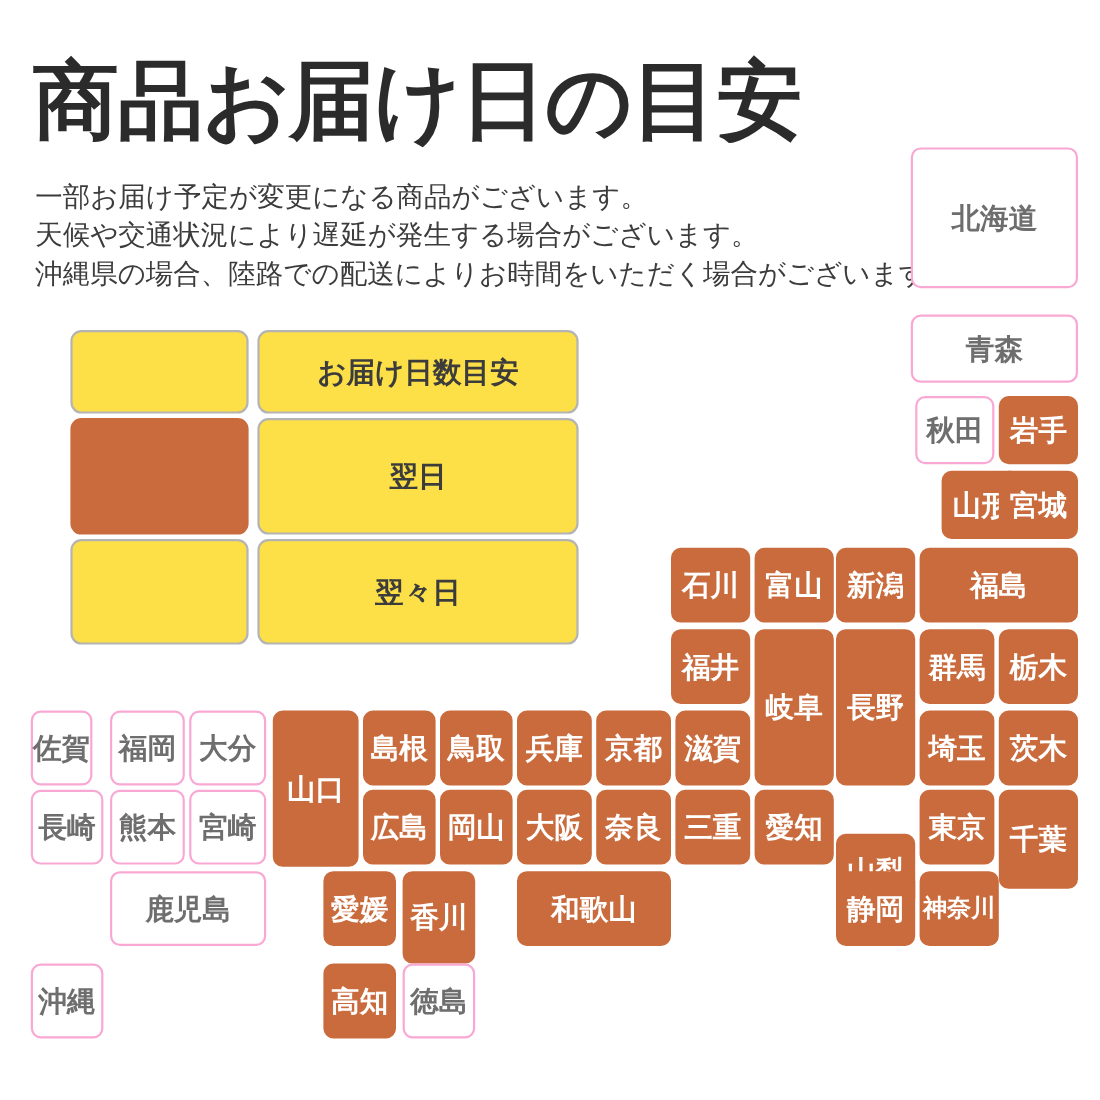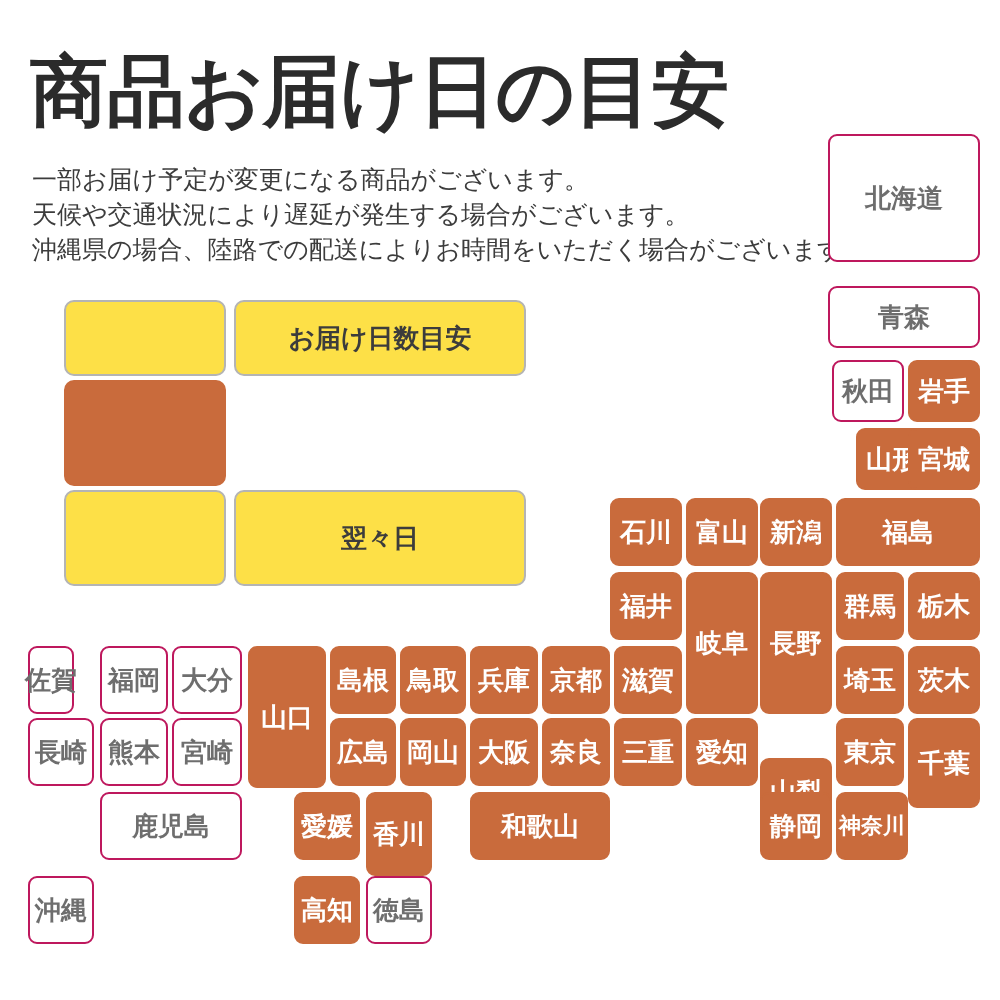--- a/index.html
+++ b/index.html
@@ -75,62 +75,63 @@
     line-height: 1.1;
     white-space: nowrap;
   }
   .pref.on {
     background: #c96b3c;
     border: 2px solid #c96b3c;
     color: #ffffff;
   }
   .pref.off {
     background: #ffffff;
-    border: 2px solid #be185d;
+    border: 2px solid #f9a8d4;
     color: #6e6e6e;
   }
 </style>
 </head>
 <body>
 
 <div id="stage">
 
   <div class="title">商品お届け日の目安</div>
 
   <div class="notes">
     <div>一部お届け予定が変更になる商品がございます。</div>
     <div>天候や交通状況により遅延が発生する場合がございます。</div>
     <div>沖縄県の場合、陸路での配送によりお時間をいただく場合がございます。</div>
   </div>
 
   <div class="legend-cell" style="left:64px; top:300px; width:162px; height:76px;"></div>
   <div class="legend-cell" style="left:234px; top:300px; width:292px; height:76px;">お届け日数目安</div>
 
   <div class="legend-cell filled" style="left:64px; top:380px; width:162px; height:106px;"></div>
+  <div class="legend-cell" style="left:234px; top:380px; width:292px; height:106px;">翌日</div>
 
   <div class="legend-cell" style="left:64px; top:490px; width:162px; height:96px;"></div>
   <div class="legend-cell" style="left:234px; top:490px; width:292px; height:96px;">翌々日</div>
 
   <div id="map-layer">
       <div class="pref off" style="left: 828px; top: 134px; width: 152px; height: 128px; font-size: 26px;">北海道</div>
       <div class="pref off" style="left: 828px; top: 286px; width: 152px; height: 62px; font-size: 26px;">青森</div>
       <div class="pref off" style="left: 832px; top: 360px; width: 72px; height: 62px; font-size: 26px;">秋田</div>
       <div class="pref on" style="left: 908px; top: 360px; width: 72px; height: 62px; font-size: 26px;">岩手</div>
       <div class="pref on" style="left: 856px; top: 428px; width: 72px; height: 62px; font-size: 26px;">山形</div>
       <div class="pref on" style="left: 908px; top: 428px; width: 72px; height: 62px; font-size: 26px;">宮城</div>
       <div class="pref on" style="left: 610px; top: 498px; width: 72px; height: 68px; font-size: 26px;">石川</div>
       <div class="pref on" style="left: 686px; top: 498px; width: 72px; height: 68px; font-size: 26px;">富山</div>
       <div class="pref on" style="left: 760px; top: 498px; width: 72px; height: 68px; font-size: 26px;">新潟</div>
       <div class="pref on" style="left: 836px; top: 498px; width: 144px; height: 68px; font-size: 26px;">福島</div>
       <div class="pref on" style="left: 610px; top: 572px; width: 72px; height: 68px; font-size: 26px;">福井</div>
       <div class="pref on" style="left: 686px; top: 572px; width: 72px; height: 142px; font-size: 26px;">岐阜</div>
       <div class="pref on" style="left: 760px; top: 572px; width: 72px; height: 142px; font-size: 26px;">長野</div>
       <div class="pref on" style="left: 836px; top: 572px; width: 68px; height: 68px; font-size: 26px;">群馬</div>
       <div class="pref on" style="left: 908px; top: 572px; width: 72px; height: 68px; font-size: 26px;">栃木</div>
-      <div class="pref off" style="left: 28px; top: 646px; width: 46px; height: 68px; font-size: 26px;">佐賀</div>
+      <div class="pref off" style="left: 28px; top: 646px; width: 56px; height: 68px; font-size: 26px;">佐賀</div>
       <div class="pref off" style="left: 100px; top: 646px; width: 68px; height: 68px; font-size: 26px;">福岡</div>
       <div class="pref off" style="left: 172px; top: 646px; width: 70px; height: 68px; font-size: 26px;">大分</div>
       <div class="pref on" style="left: 248px; top: 646px; width: 78px; height: 142px; font-size: 26px;">山口</div>
       <div class="pref on" style="left: 330px; top: 646px; width: 66px; height: 68px; font-size: 26px;">島根</div>
       <div class="pref on" style="left: 400px; top: 646px; width: 66px; height: 68px; font-size: 26px;">鳥取</div>
       <div class="pref on" style="left: 470px; top: 646px; width: 68px; height: 68px; font-size: 26px;">兵庫</div>
       <div class="pref on" style="left: 542px; top: 646px; width: 68px; height: 68px; font-size: 26px;">京都</div>
       <div class="pref on" style="left: 614px; top: 646px; width: 68px; height: 68px; font-size: 26px;">滋賀</div>
       <div class="pref on" style="left: 836px; top: 646px; width: 68px; height: 68px; font-size: 26px;">埼玉</div>
       <div class="pref on" style="left: 908px; top: 646px; width: 72px; height: 68px; font-size: 26px;">茨木</div>

